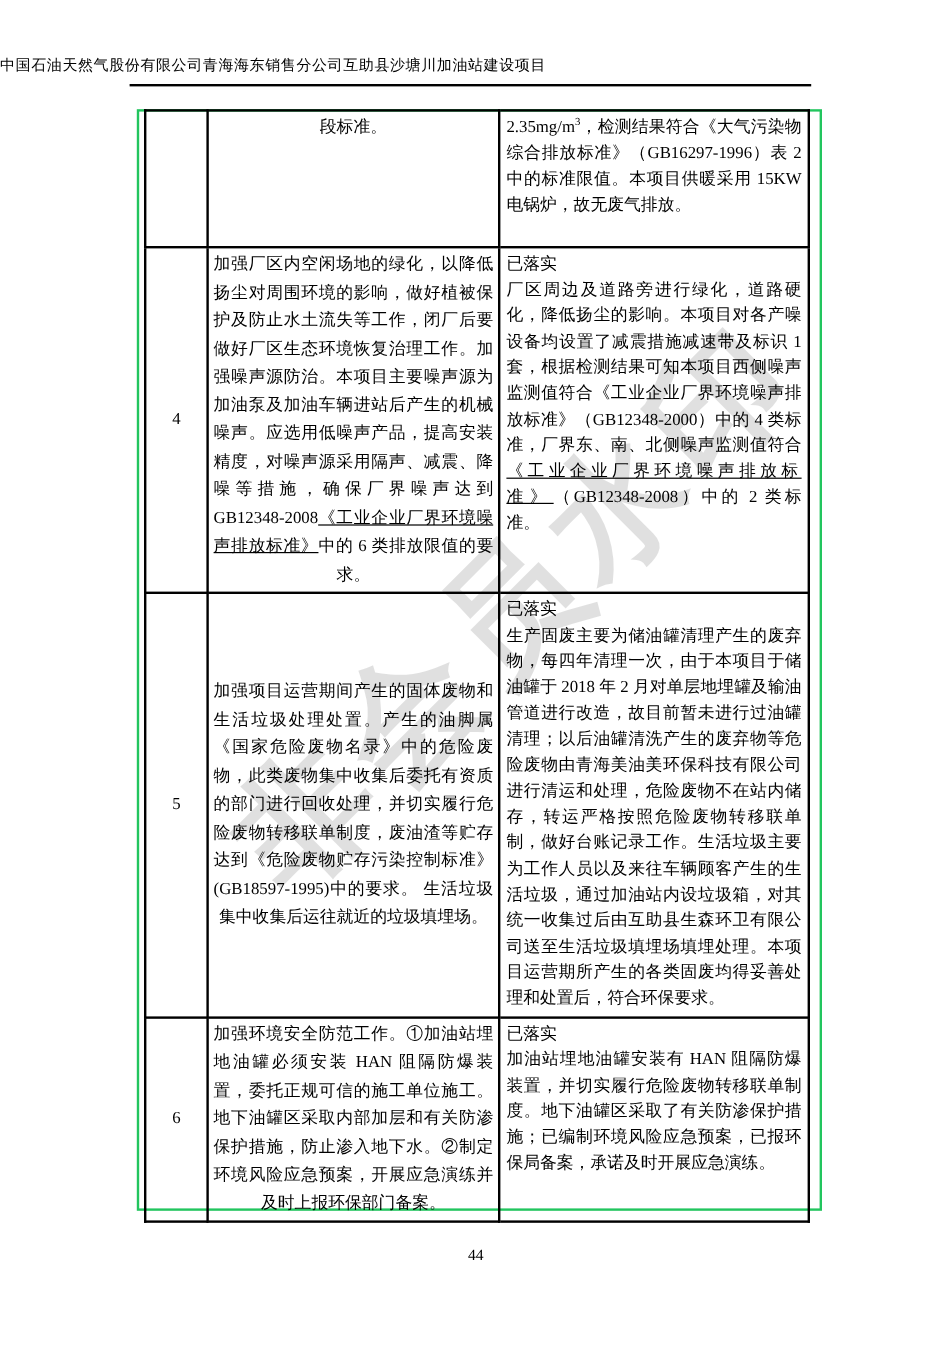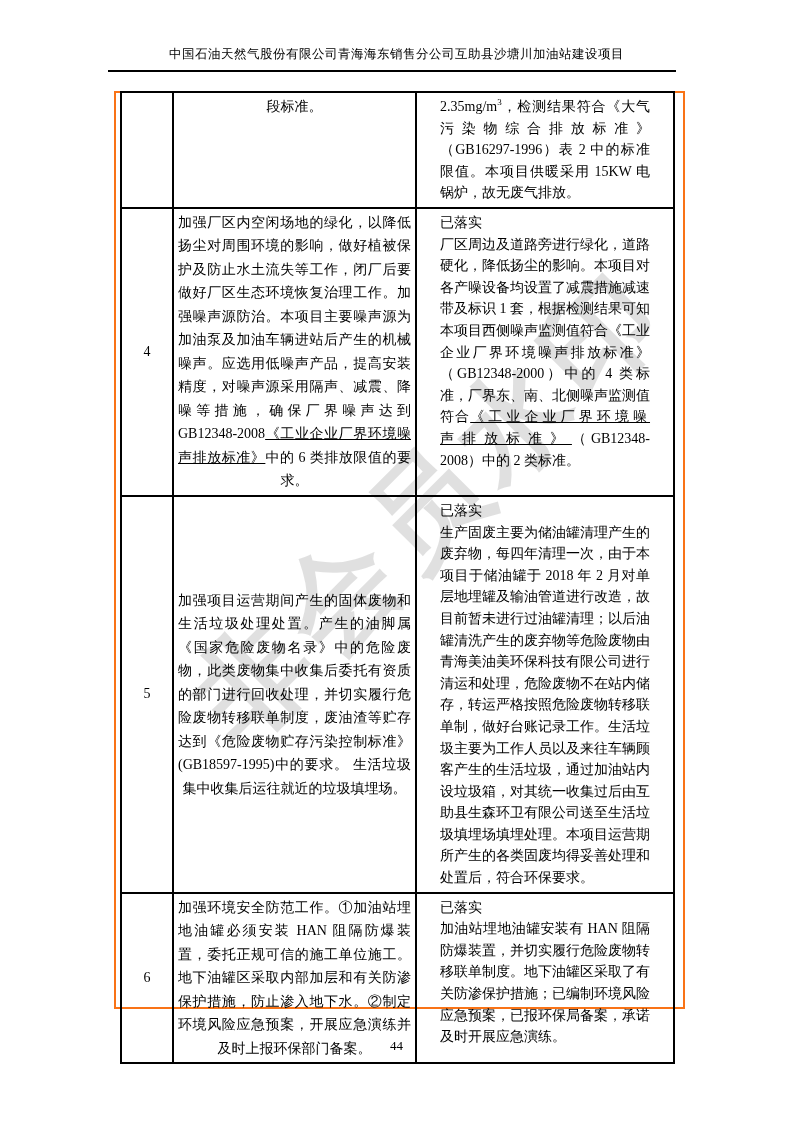--- a/index.html
+++ b/index.html
@@ -1,53 +1,53 @@
 <!DOCTYPE html>
 <html><head>
 <meta charset="utf-8">
 <style>
   html,body{margin:0;padding:0;}
   body{
     width:793px;height:1122px;position:relative;background:#ffffff;color:#000;
     font-family:"Liberation Serif","DejaVu Serif",serif;overflow:hidden;
   }
   .header-title{
-    position:absolute;top:46px;left:0;width:793px;text-align:center;
+    position:absolute;top:46px;left:0;width:793px;text-align:left;
     font-size:12.5px;letter-spacing:0.5px;white-space:nowrap;
   }
   .header-rule{
     position:absolute;top:70px;left:108px;width:568px;height:0;
     border-top:2px solid #000;
   }
   .watermark{
     position:absolute;left:80px;top:430px;width:700px;text-align:center;
     font-size:112px;font-weight:bold;color:rgba(0,0,0,0.12);
     transform:rotate(-45deg);letter-spacing:10px;white-space:nowrap;
     z-index:0;pointer-events:none;
   }
   .outer-frame{
     position:absolute;left:114px;top:91px;width:571px;height:918px;
-    border:2px solid #f97316;box-sizing:border-box;z-index:1;background:transparent;
+    border:2px solid #22c55e;box-sizing:border-box;z-index:1;background:transparent;
   }
   table.compliance{
     border-collapse:collapse;table-layout:fixed;margin-left:4px;margin-top:-2px;
     width:553px;background:transparent;
   }
   table.compliance td{
     border:2px solid #000;box-sizing:border-box;font-size:14px;overflow:hidden;
   }
   td.num{width:52px;text-align:center;vertical-align:middle;}
   td.measure{
     width:243px;vertical-align:middle;text-align:justify;text-align-last:center;
     line-height:23.5px;padding:2px 4px;
   }
   td.measure.vtop{vertical-align:top;}
   td.status{
     width:258px;vertical-align:top;text-align:justify;
-    line-height:21.6px;padding:3px 23px;
+    line-height:21.6px;padding:3px 5px;
   }
   .b{font-weight:normal;}
   .u{text-decoration:underline;}
   .ls{letter-spacing:3px;}
   td sup{font-size:9px;line-height:0;}
   .page-number{
     position:absolute;top:1038px;left:0;width:793px;text-align:center;font-size:13px;
   }
 </style>
 </head>

